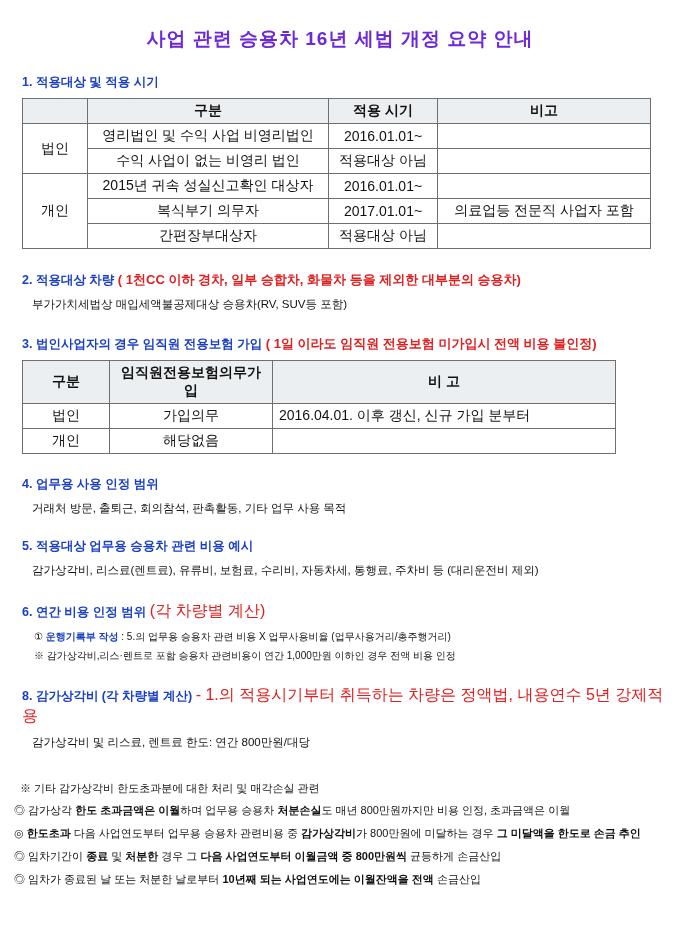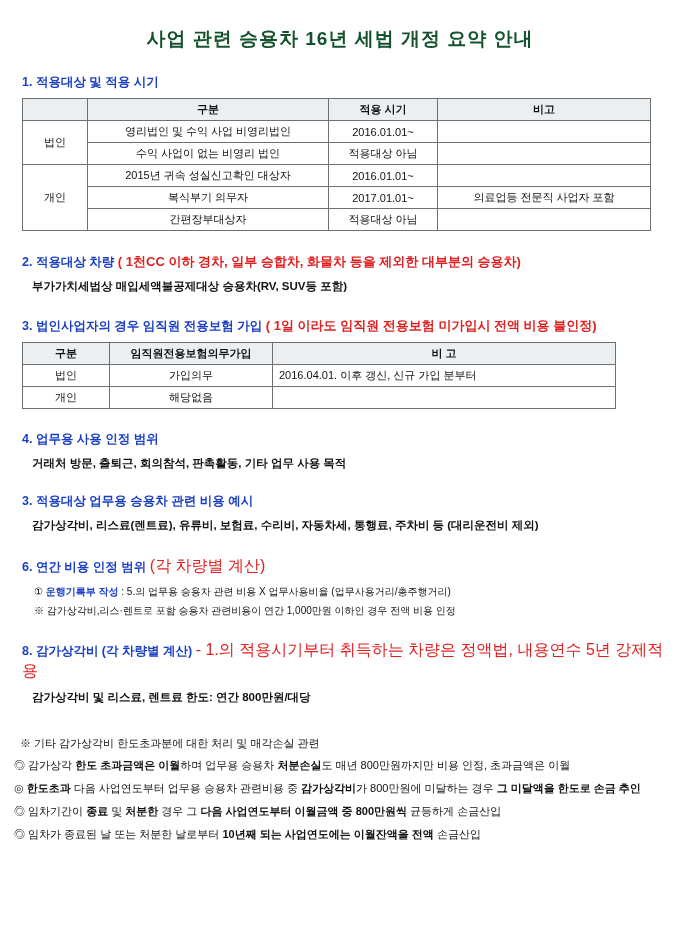--- a/index.html
+++ b/index.html
@@ -20,21 +20,21 @@
     width: 680px;
     height: 951px;
     padding: 0;
     box-sizing: border-box;
     position: relative;
   }
   .doc-title {
     text-align: center;
     font-size: 19px;
     font-weight: bold;
-    color: #14532d;
+    color: #6d28d9;
     letter-spacing: 1px;
     margin-top: 26px;
     margin-bottom: 0;
   }
   .section {
     margin-left: 22px;
     margin-right: 16px;
   }
   .sec-head {
     color: #1a3fc4;
@@ -51,27 +51,26 @@
   .sec-head .redsub2 {
     color: #e02020;
     font-size: 16px;
     font-weight: normal;
   }
   .body-line {
     font-size: 11.5px;
     color: #111111;
     margin: 4px 0 4px 10px;
     line-height: 1.45;
-    font-weight: bold;
   }
   table.grid {
     border-collapse: collapse;
     margin-left: 22px;
     margin-top: 4px;
-    font-size: 11px;
+    font-size: 14px;
   }
   table.grid td, table.grid th {
     border: 1px solid #6f6f6f;
     padding: 3px 6px;
     text-align: center;
     color: #111111;
     font-weight: normal;
     height: 15px;
     vertical-align: middle;
   }
@@ -199,21 +198,21 @@
     </tr>
   </tbody>
     </table>
 
   <div class="section">
     <div class="sec-head">4. 업무용 사용 인정 범위</div>
     <div class="body-line">거래처  방문,  출퇴근,  회의참석,  판촉활동,  기타  업무 사용 목적</div>
   </div>
 
   <div class="section">
-    <div class="sec-head">3. 적용대상 업무용 승용차 관련 비용 예시</div>
+    <div class="sec-head">5. 적용대상 업무용 승용차 관련 비용 예시</div>
     <div class="body-line">감가상각비,  리스료(렌트료),  유류비,  보험료,  수리비,  자동차세,  통행료,  주차비  등 (대리운전비 제외)</div>
   </div>
 
   <div class="section">
     <div class="sec-head">
       <span>6. 연간 비용 인정 범위</span>
       <span class="redsub2">(각 차량별 계산)</span>
     </div>
     <div class="circ-list">
       <div class="circ-item">

